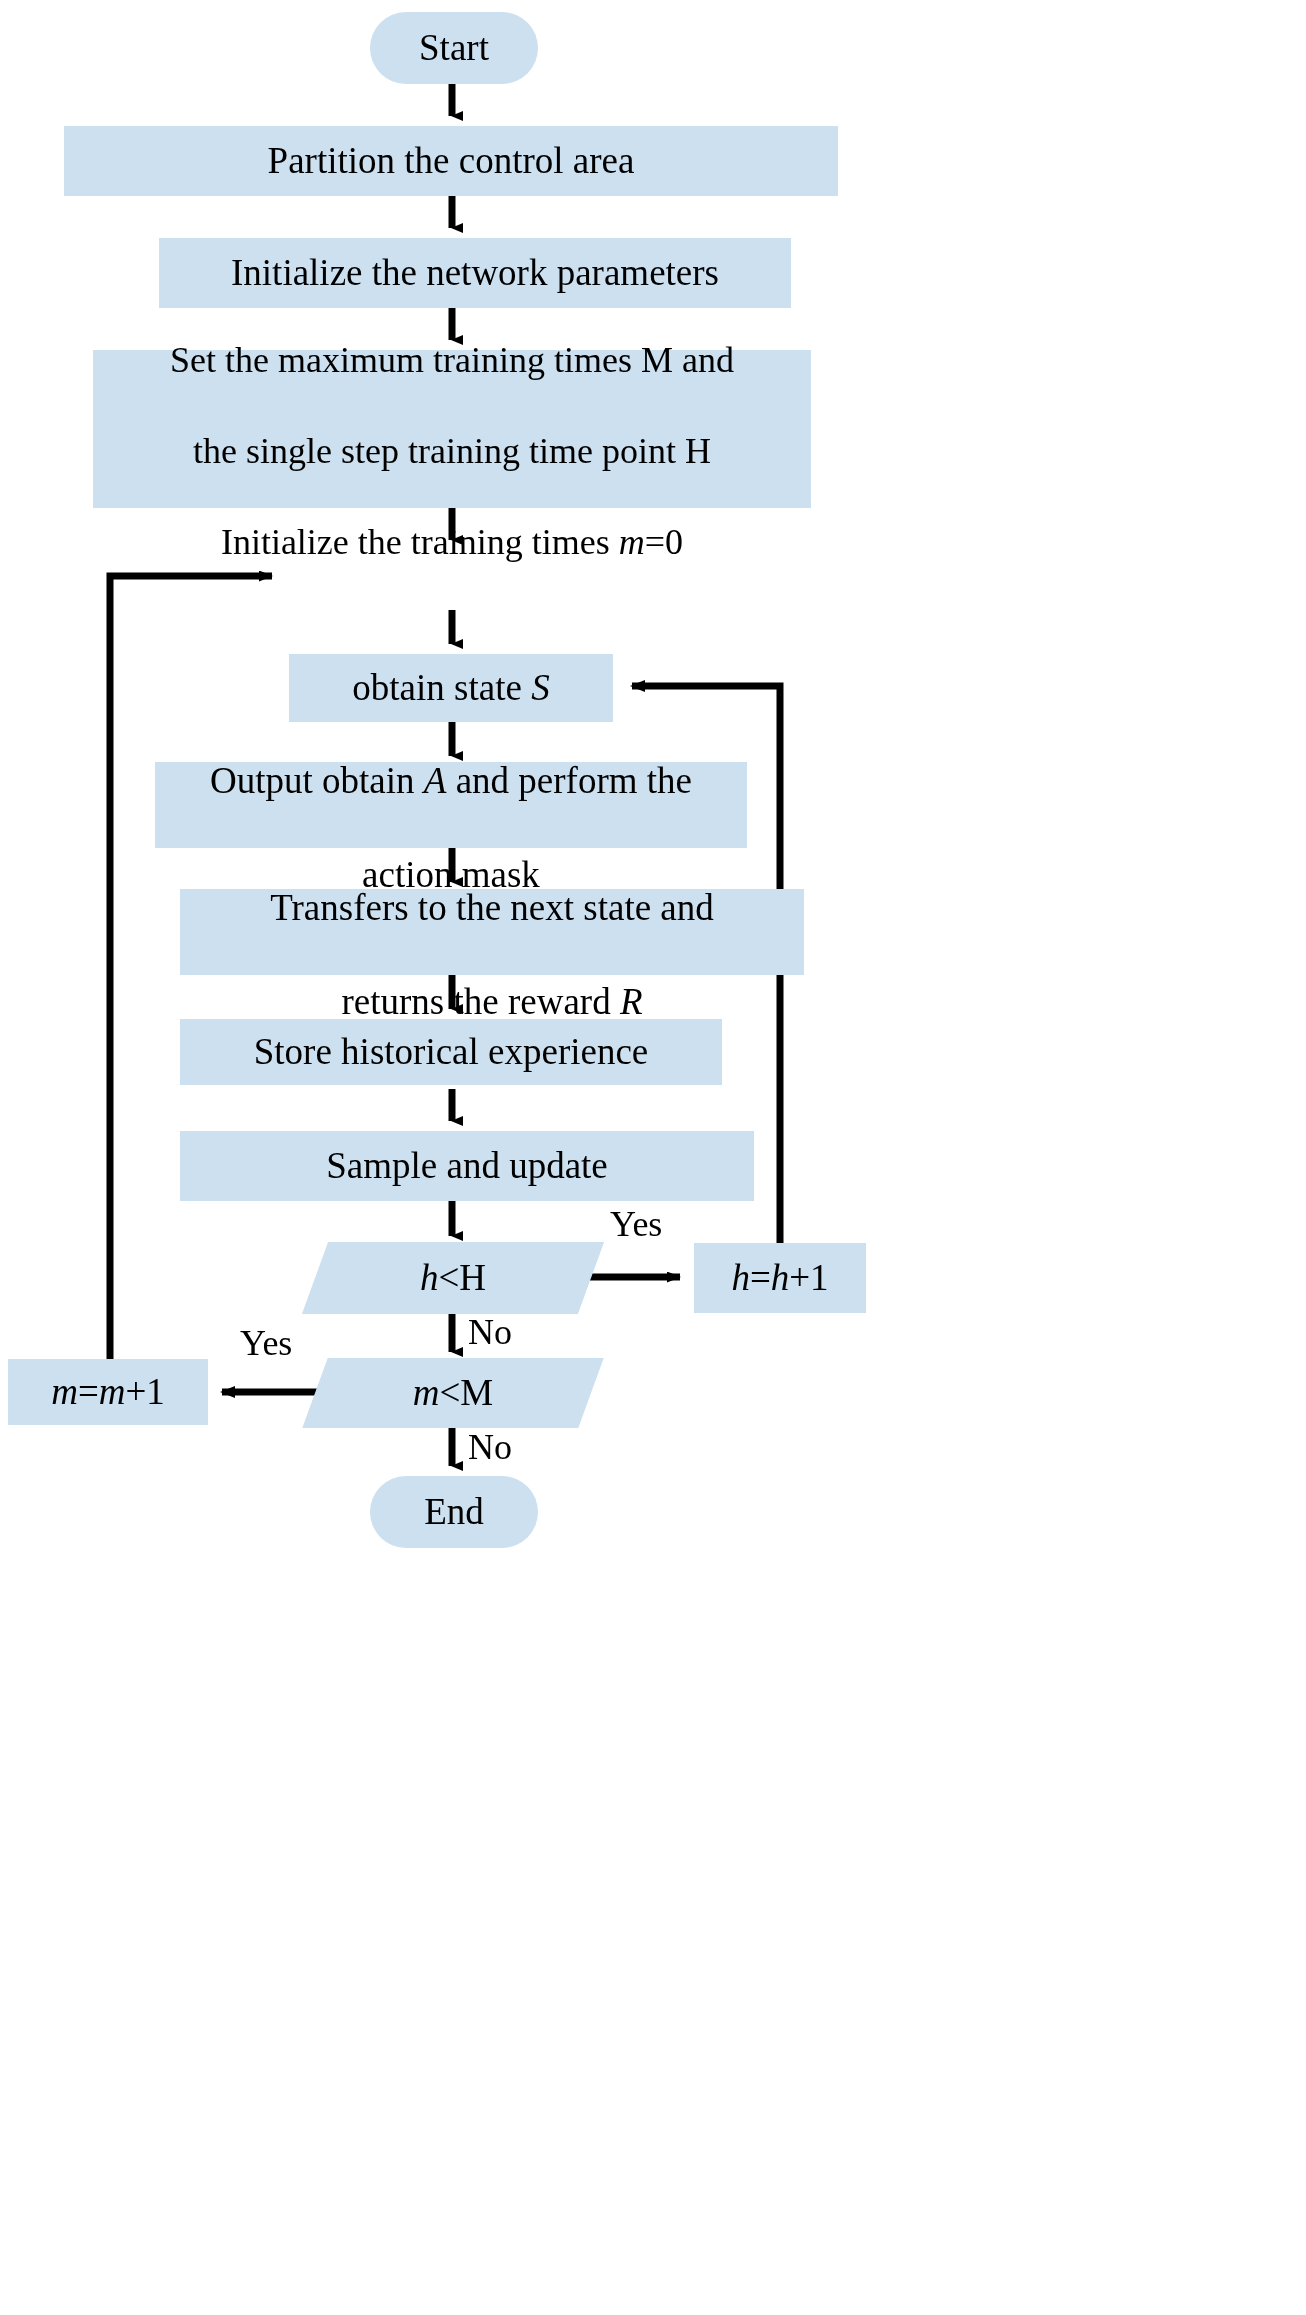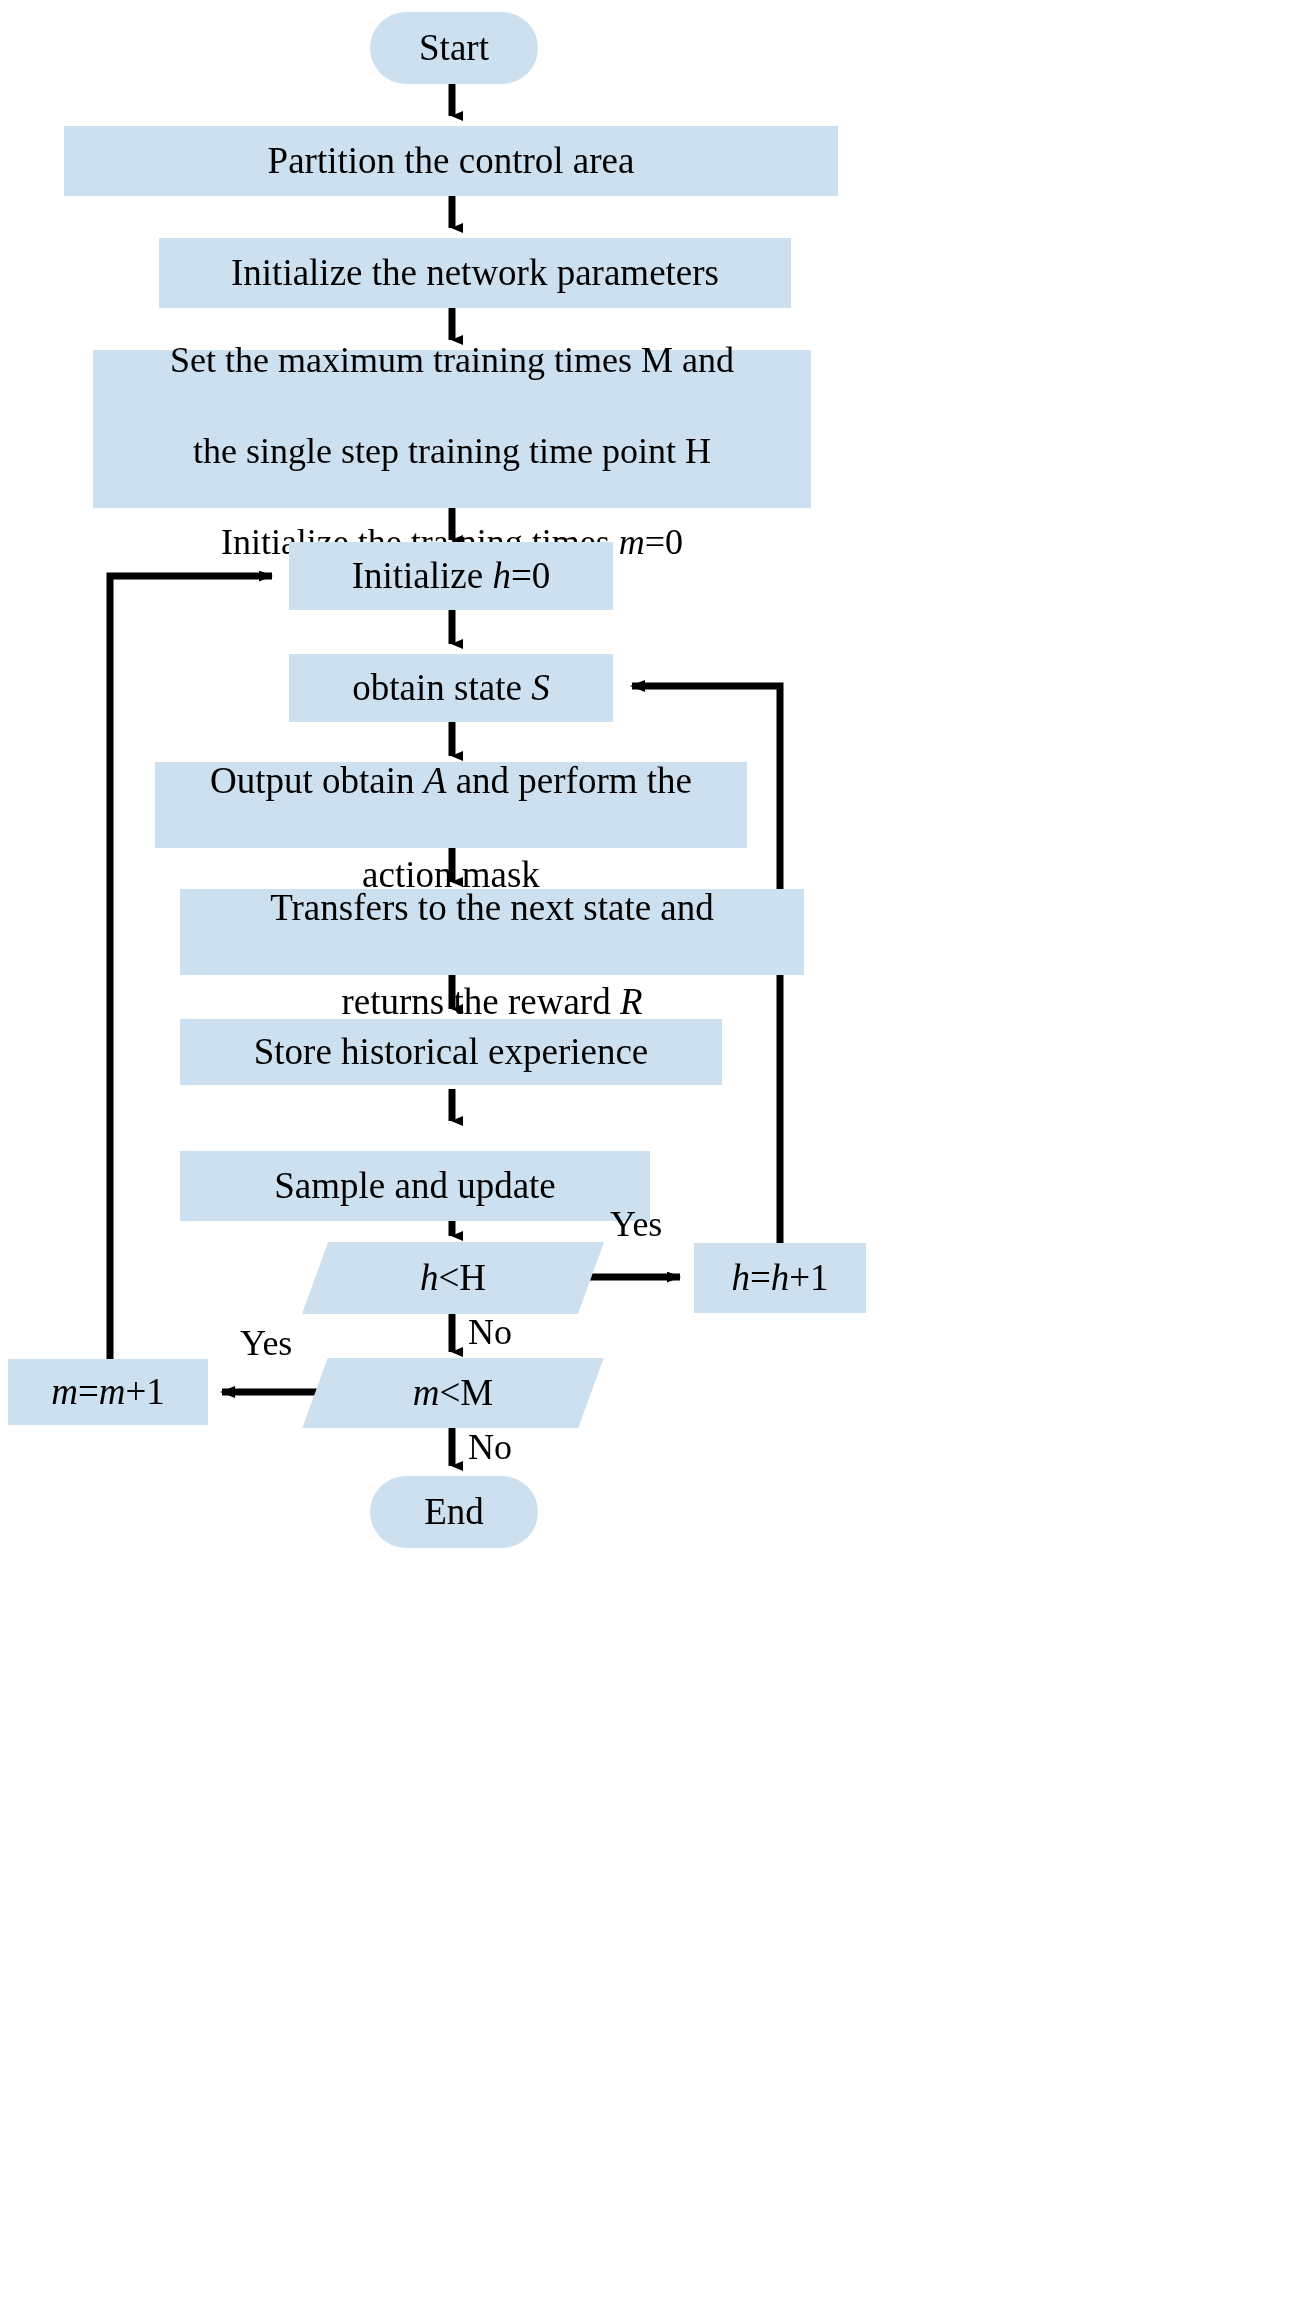--- a/index.html
+++ b/index.html
@@ -136,23 +136,20 @@
   </div>
 
   <div class="node" style="left:93px; top:350px; width:718px; height:158px; font-size:36px;">
     <span class="txt">
       <span>Set the maximum training times  M and</span><br>
       <span>the single step training time point H</span><br>
       <span>Initialize the  training times </span><i>m</i><span>=0</span>
     </span>
   </div>
 
-  <div class="node" style="left:289px; top:542px; width:324px; height:68px; font-size:37px;">
-    <span class="txt"><span>Initialize </span><i>h</i><span>=0</span></span>
-  </div>
 
   <div class="node" style="left:289px; top:654px; width:324px; height:68px; font-size:37px;">
     <span class="txt"><span>obtain state </span><i>S</i></span>
   </div>
 
   <div class="node" style="left:155px; top:762px; width:592px; height:86px; font-size:37px;">
     <span class="txt">
       <span>Output obtain </span><i>A</i><span> and perform the</span><br>
       <span>action mask</span>
     </span>
@@ -162,21 +159,21 @@
     <span class="txt">
       <span>Transfers to the next state and</span><br>
       <span>returns the reward </span><i>R</i>
     </span>
   </div>
 
   <div class="node" style="left:180px; top:1019px; width:542px; height:66px; font-size:37px;">
     <span class="txt">Store historical experience</span>
   </div>
 
-  <div class="node" style="left:180px; top:1131px; width:470px; height:70px; font-size:37px;margin-top:20px;">
+  <div class="node" style="left:180px; top:1131px; width:574px; height:70px; font-size:37px;">
     <span class="txt">Sample and update</span>
   </div>
 
   <div class="node parallelogram" style="left:315px; top:1242px; width:276px; height:72px; font-size:37px;">
     <div class="pgbody"></div>
     <span class="txt"><i>h</i><span>&lt;H</span></span>
   </div>
 
   <div class="node" style="left:694px; top:1243px; width:172px; height:70px; font-size:37px;">
     <span class="txt"><i>h</i><span>=</span><i>h</i><span>+1</span></span>

